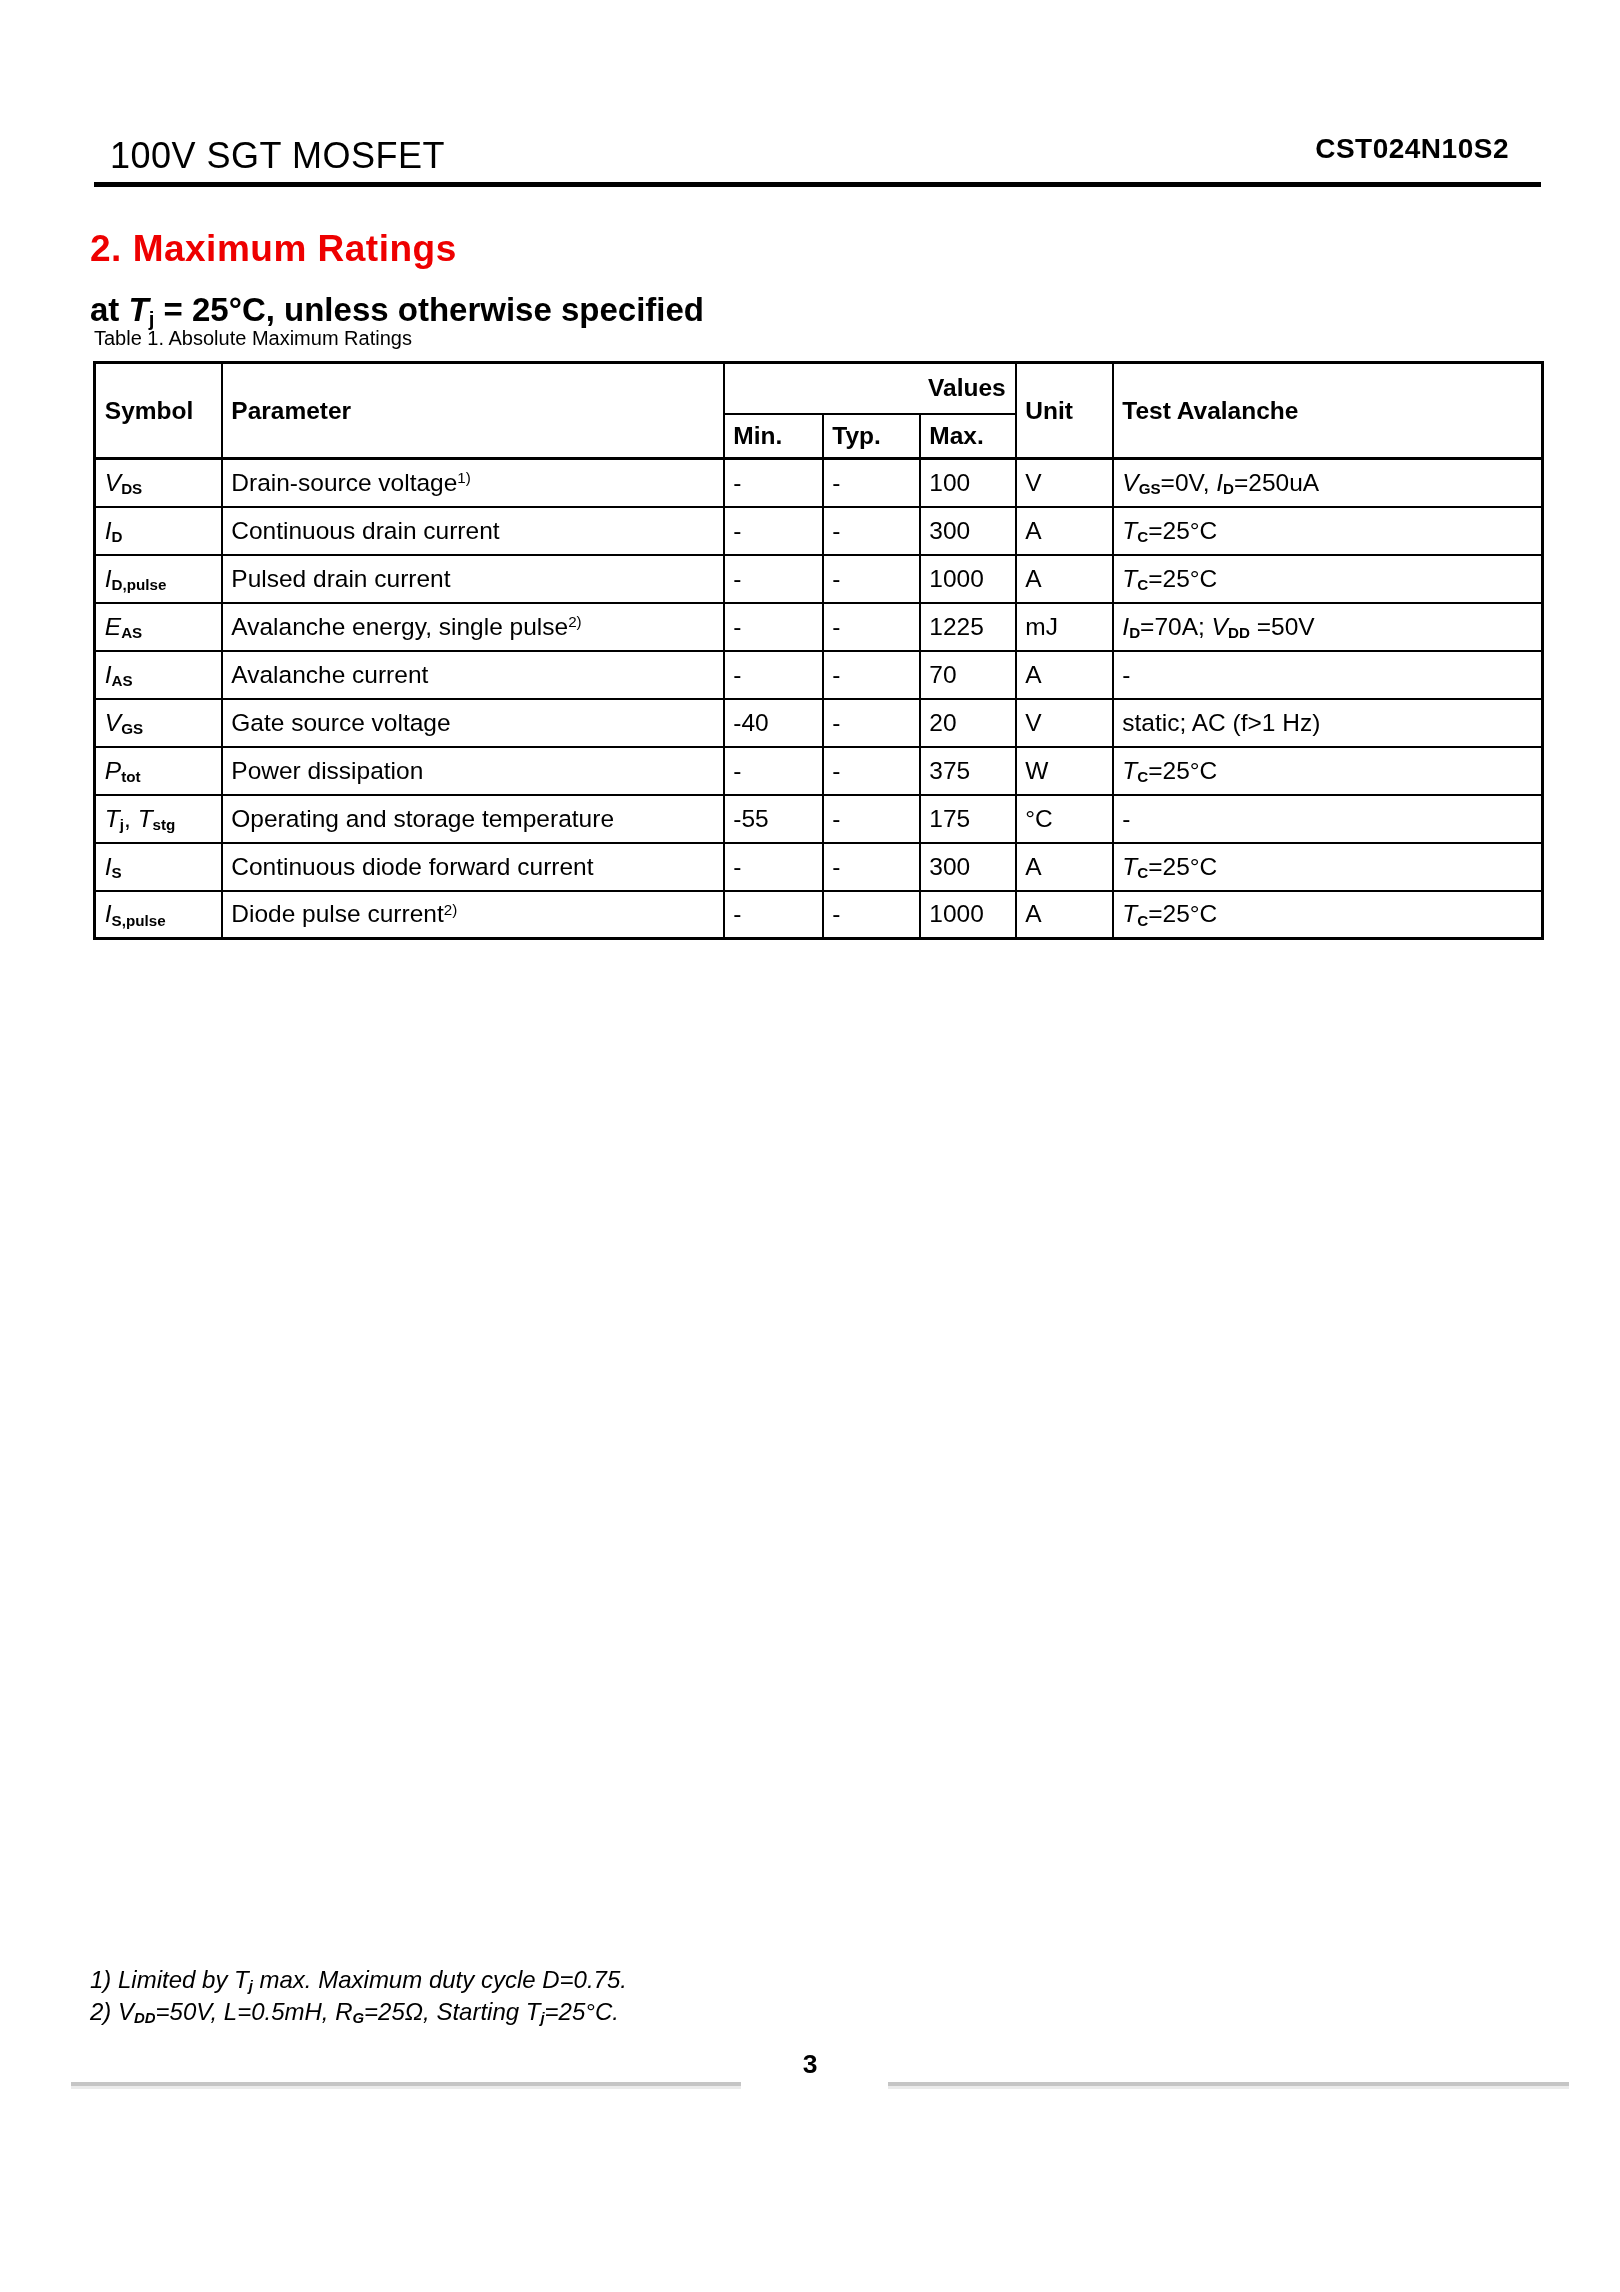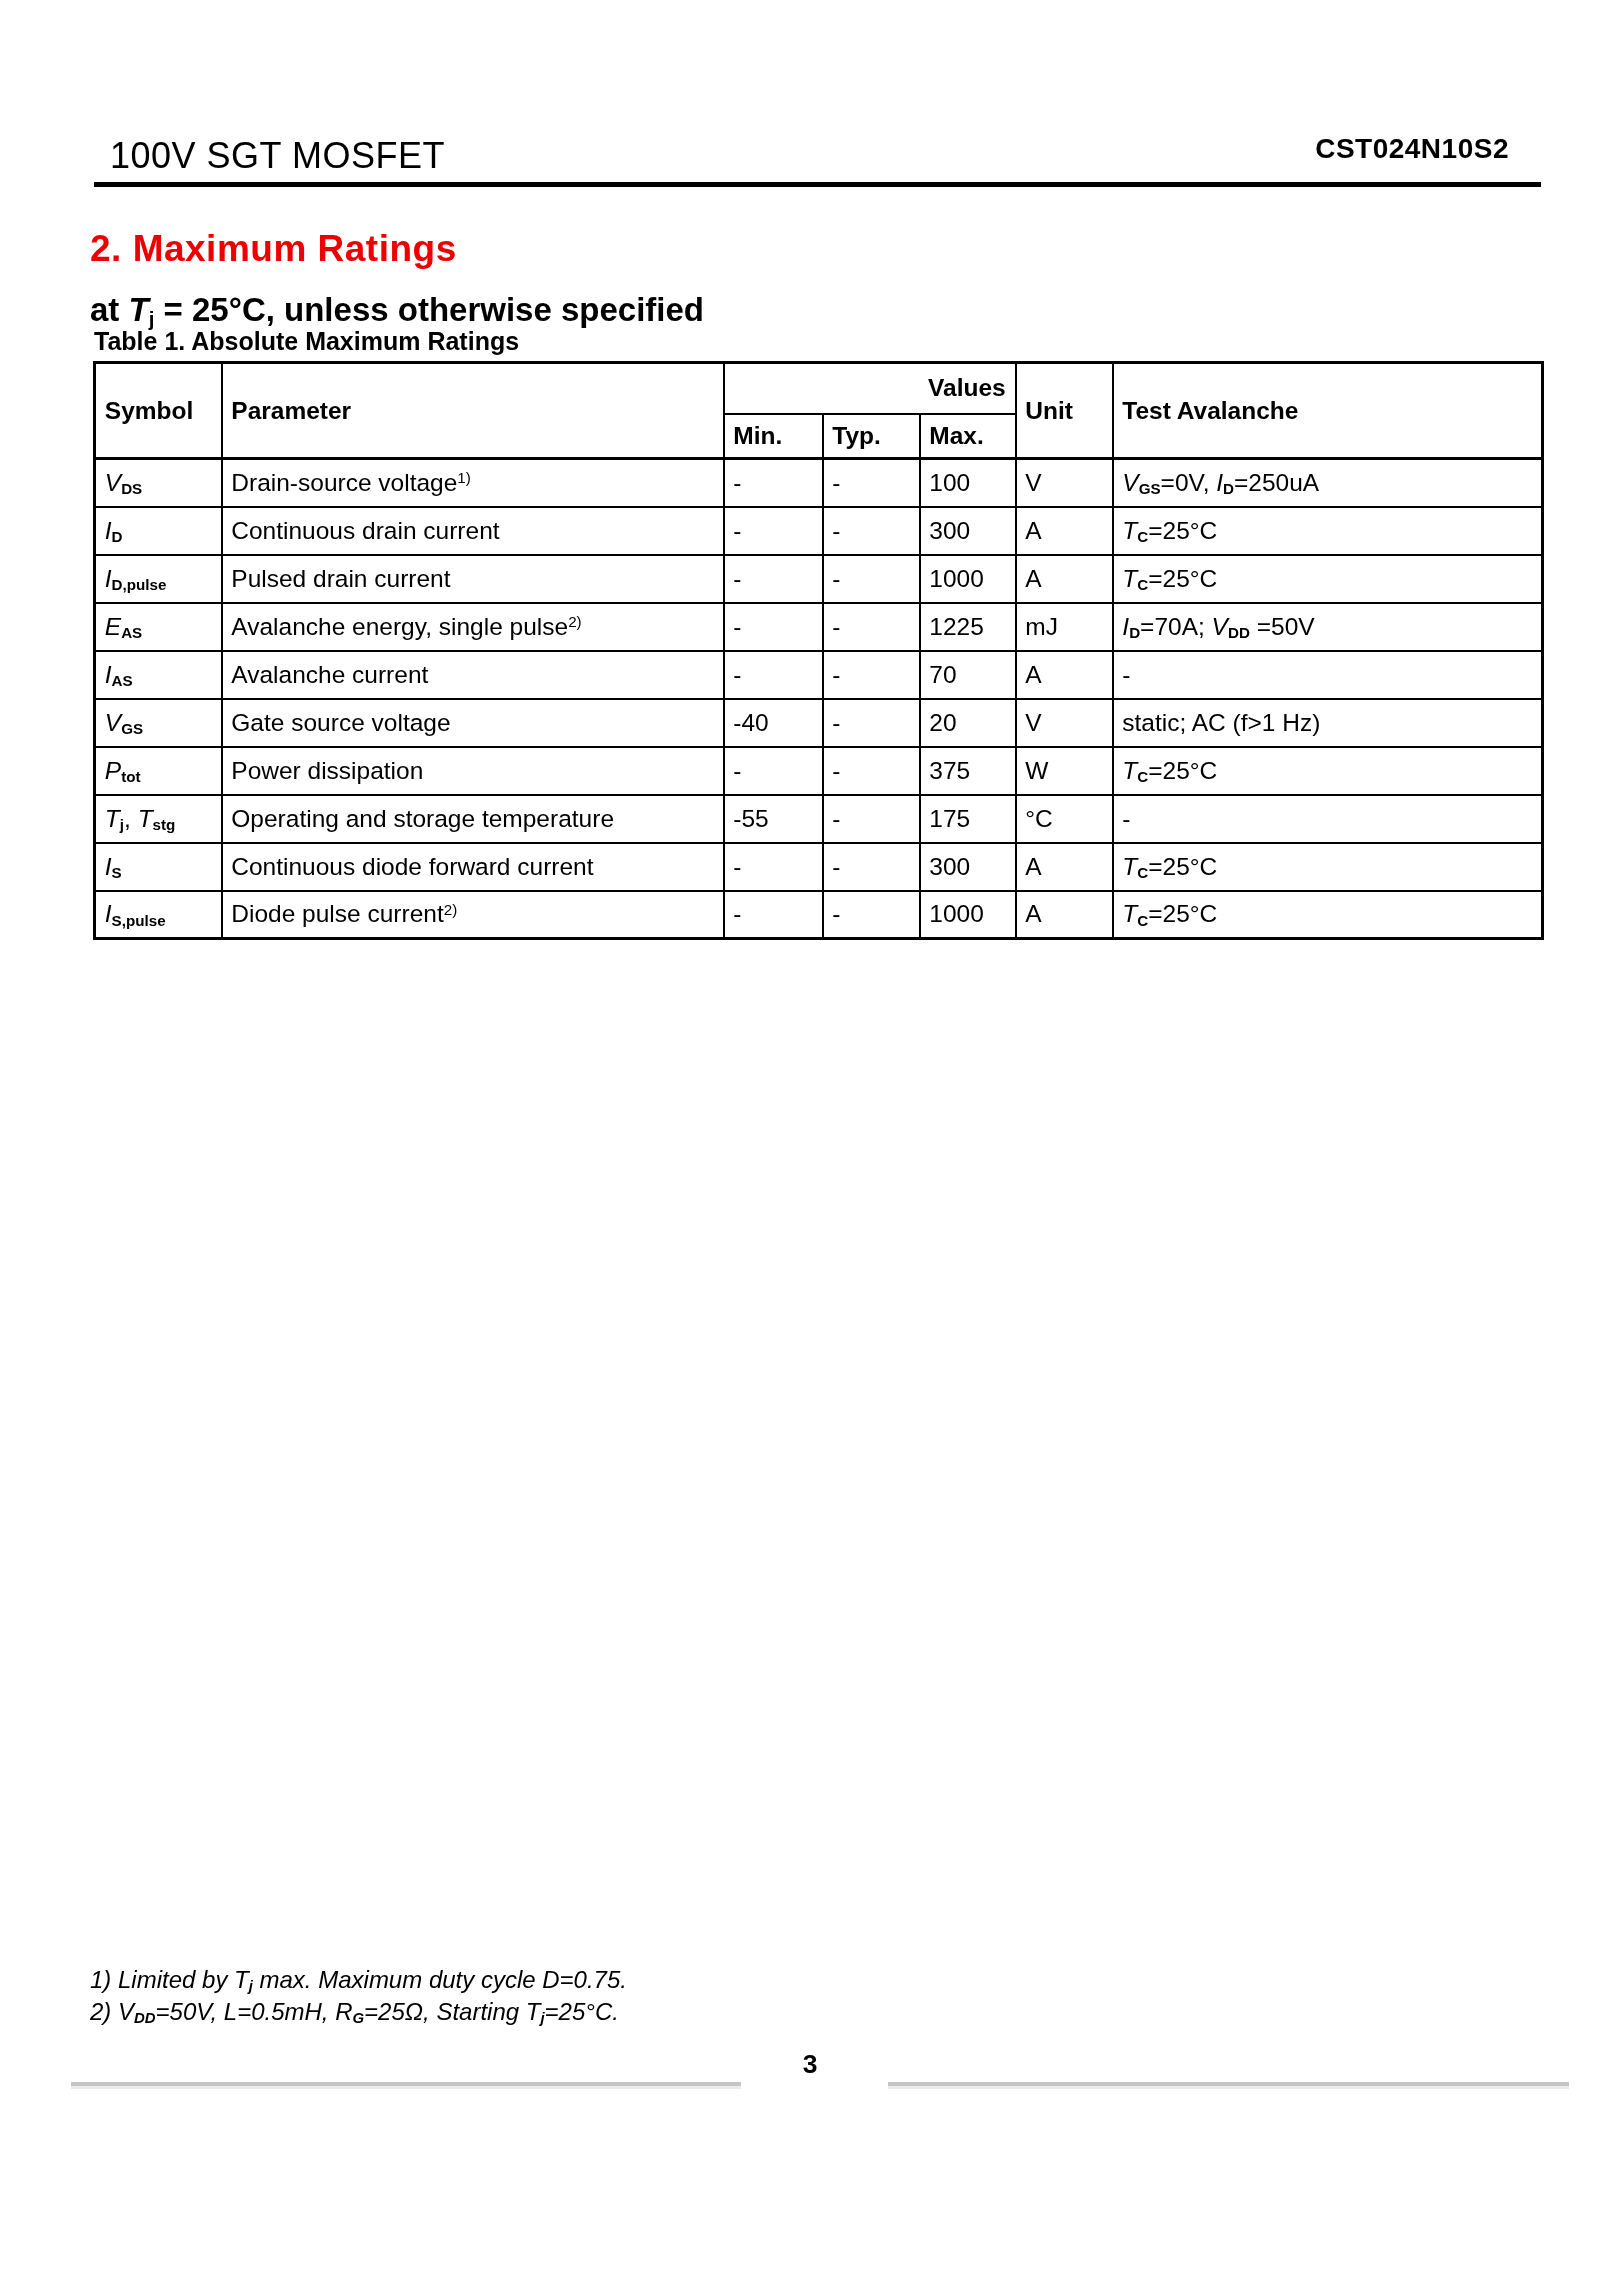--- a/index.html
+++ b/index.html
@@ -29,21 +29,21 @@
     font-size: 37px; font-weight: bold; color: #ee0000;
     letter-spacing: 0.5px;
     margin-top: 36px;
   }
   .subtitle {
     position: absolute; top: 247px; left: 90px;
     font-size: 33px; font-weight: bold; margin-top: 44px;
   }
   .table-caption {
     position: absolute; top: 327px; left: 94px;
-    font-size: 25px; font-weight: bold;
+    font-size: 20px; font-weight: normal;
   }
   table.ratings {
     position: absolute; top: 361px; left: 93px;
     width: 1449px;
     border-collapse: collapse;
     table-layout: fixed;
     border: 3.9px solid #000;
     font-size: 24.5px;
   }
   table.ratings th, table.ratings td {

